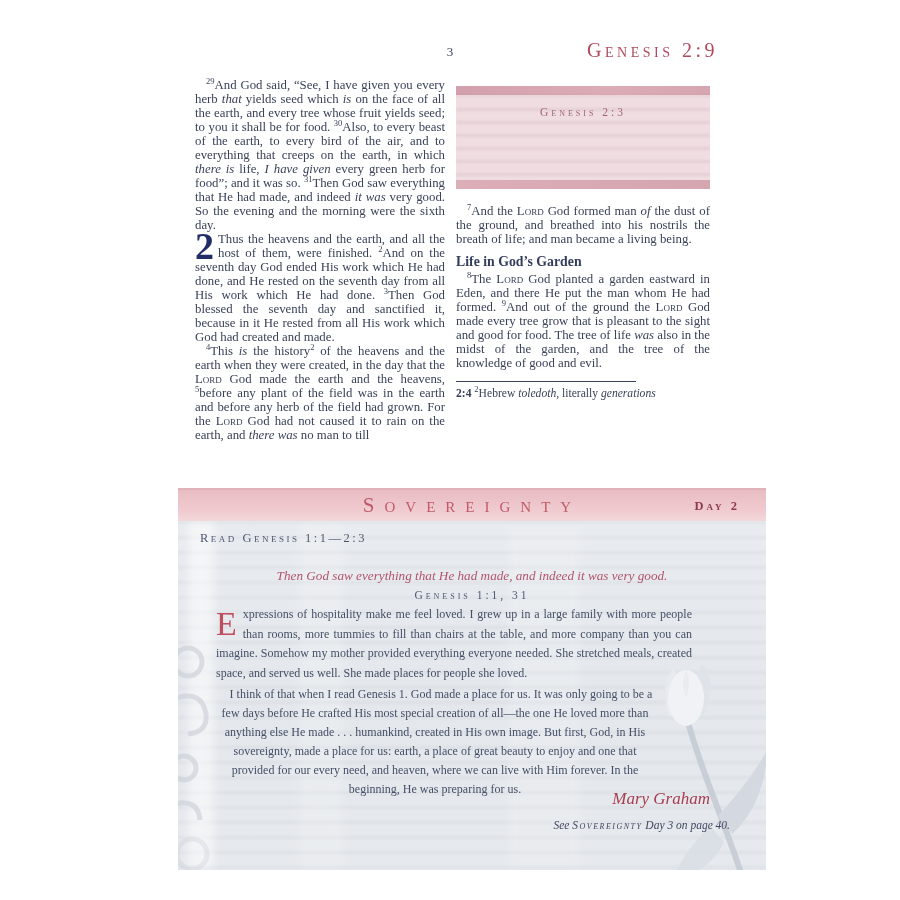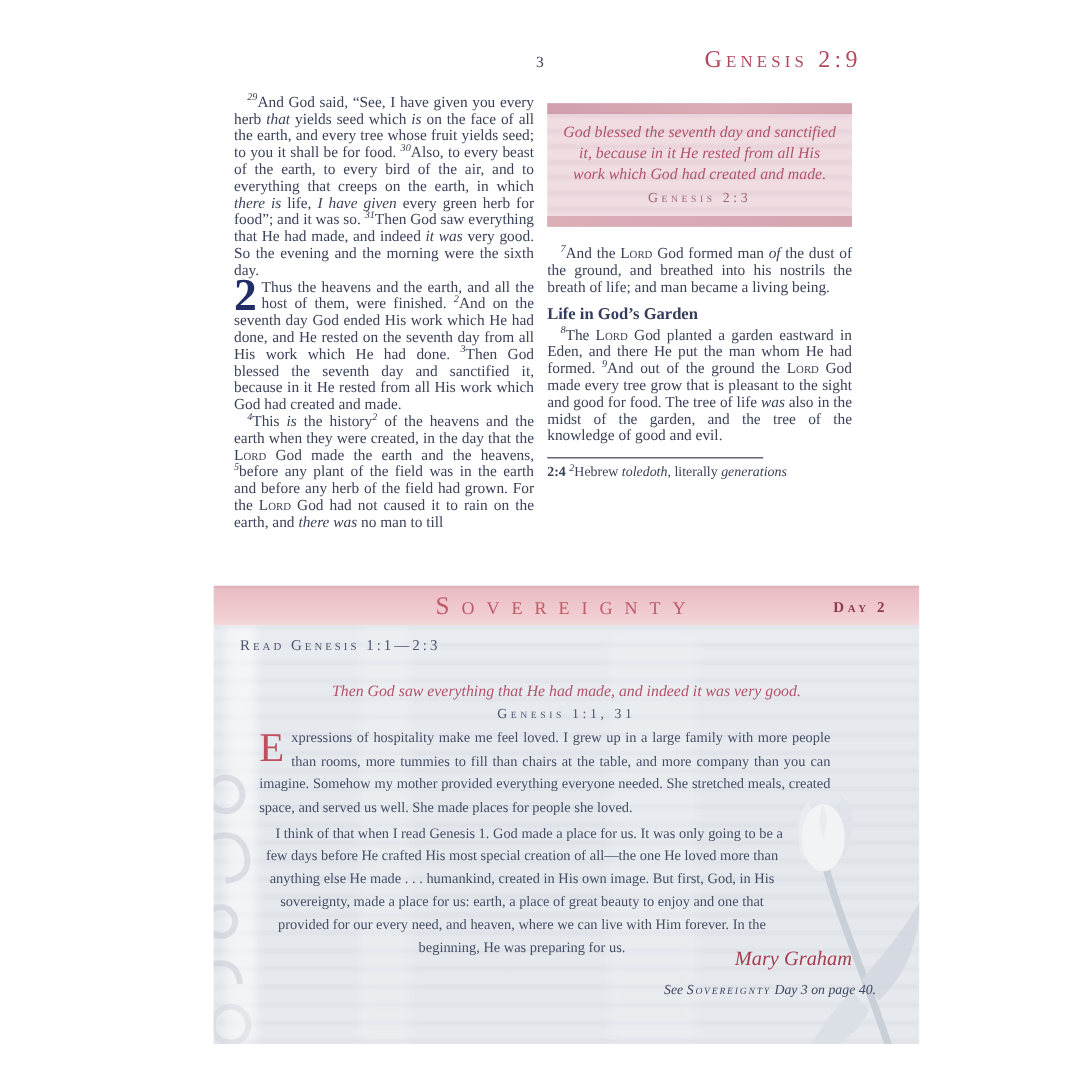--- a/index.html
+++ b/index.html
@@ -12,21 +12,21 @@
            font-size:13px;color:#3a4259;}
   .runhead{position:absolute;top:1px;right:4px;font-variant:small-caps;
            font-size:20px;letter-spacing:3.5px;color:#b04a5c;}
 
   
   .col{position:absolute;text-align:justify;font-size:12.8px;line-height:14px;color:#3a4259;}
   .col.left{left:17px;top:40px;width:250px;}
   .col.right{left:278px;top:166px;width:254px;}
   .col p{margin:0;}
   .col p.indent{text-indent:11px;}
-  sup{font-size:8.5px;line-height:0;vertical-align:super;font-style:italic;}
+  sup{font-size:8.5px;line-height:0;vertical-align:super;}
   .sc{font-variant:small-caps;}
   .dropcap-num{float:left;font-size:38px;line-height:27px;font-weight:bold;
                color:#222c66;margin:1px 4px 0 0;}
   .section-heading{font-size:13.8px;font-weight:bold;color:#333c5c;margin:9px 0 3px;
                    text-align:left;}
   .footnote-rule{border:none;border-top:1.4px solid #3a4259;width:180px;margin:11px 0 5px;}
   .footnote{font-size:11.6px;text-align:left !important;}
 
   
   .quotebox{position:absolute;left:278px;top:48px;width:254px;height:103px;
@@ -97,21 +97,20 @@
     <div class="col left">
       <p class="indent"><sup>29</sup>And God said, “See, I have given you every herb <i>that</i> yields seed which <i>is</i> on the face of all the earth, and every tree whose fruit yields seed; to you it shall be for food. <sup>30</sup>Also, to every beast of the earth, to every bird of the air, and to everything that creeps on the earth, in which <i>there is</i> life, <i>I have given</i> every green herb for food”; and it was so. <sup>31</sup>Then God saw everything that He had made, and indeed <i>it was</i> very good. So the evening and the morning were the sixth day.</p>
       <p><span class="dropcap-num">2</span><span>Thus the heavens and the earth, and all the host of them, were finished. <sup>2</sup>And on the seventh day God ended His work which He had done, and He rested on the seventh day from all His work which He had done. <sup>3</sup>Then God blessed the seventh day and sanctified it, because in it He rested from all His work which God had created and made.</span></p>
       <p class="indent"><sup>4</sup>This <i>is</i> the history<sup>2</sup> of the heavens and the earth when they were created, in the day that the <span class="sc">Lord</span> God made the earth and the heavens, <sup>5</sup>before any plant of the field was in the earth and before any herb of the field had grown. For the <span class="sc">Lord</span> God had not caused it to rain on the earth, and <i>there was</i> no man to till</p>
     </div>
 
     <div class="quotebox">
       <div class="qb-band top"></div>
       <div class="qb-ghost"></div>
       <div class="qb-inner">
-        <div class="qb-text">God blessed the seventh day and sanctified it, because in it He rested from all His work which God had created and made.</div>
         <div class="qb-ref">Genesis 2:3</div>
       </div>
       <div class="qb-band bottom"></div>
     </div>
 
     <div class="col right">
       <p class="indent"><sup>7</sup>And the <span class="sc">Lord</span> God formed man <i>of</i> the dust of the ground, and breathed into his nostrils the breath of life; and man became a living being.</p>
       <div class="section-heading">Life in God’s Garden</div>
       <p class="indent"><sup>8</sup>The <span class="sc">Lord</span> God planted a garden eastward in Eden, and there He put the man whom He had formed. <sup>9</sup>And out of the ground the <span class="sc">Lord</span> God made every tree grow that is pleasant to the sight and good for food. The tree of life <i>was</i> also in the midst of the garden, and the tree of the knowledge of good and evil.</p>
       <hr class="footnote-rule">

